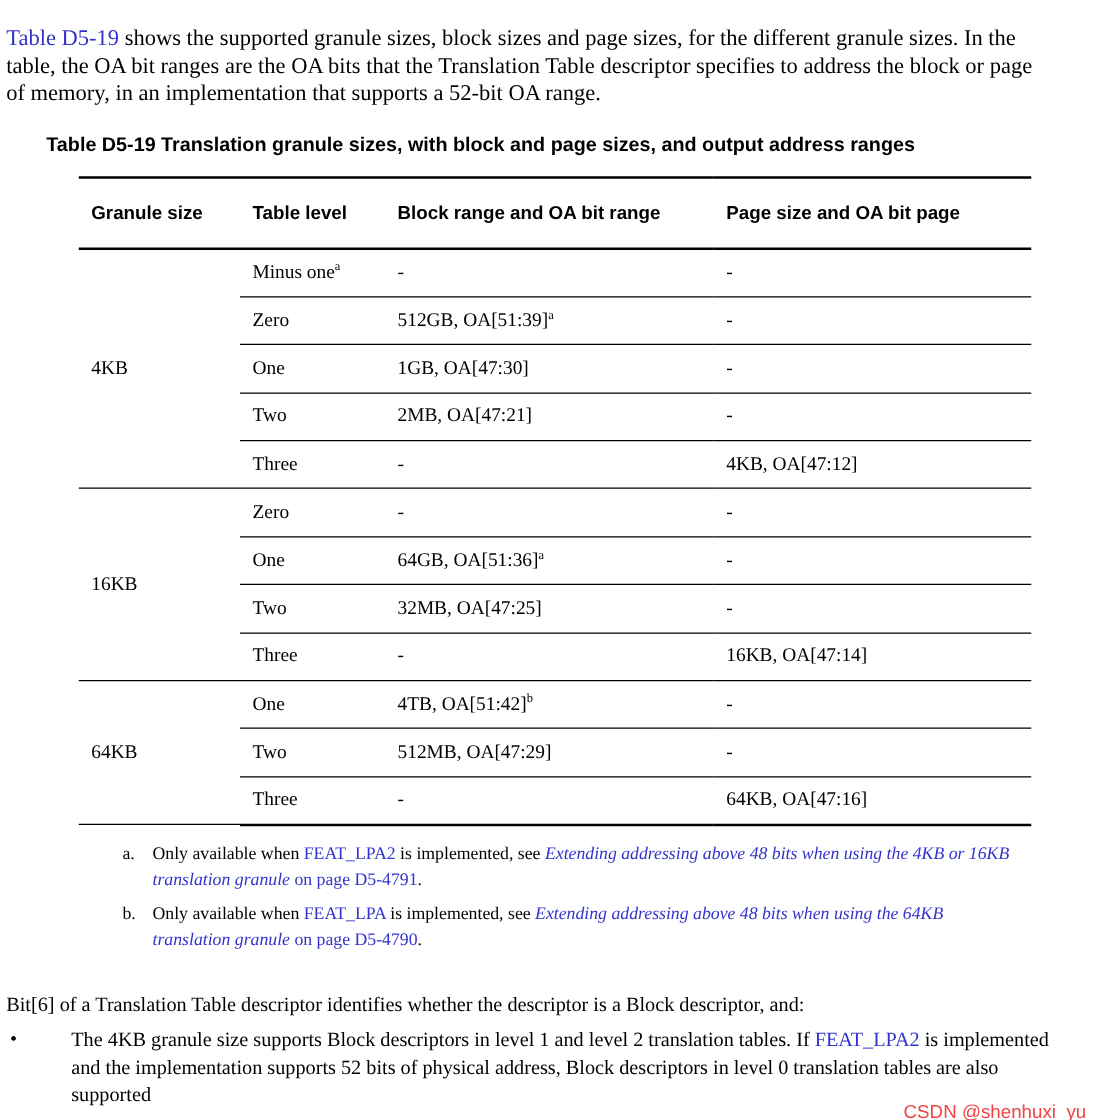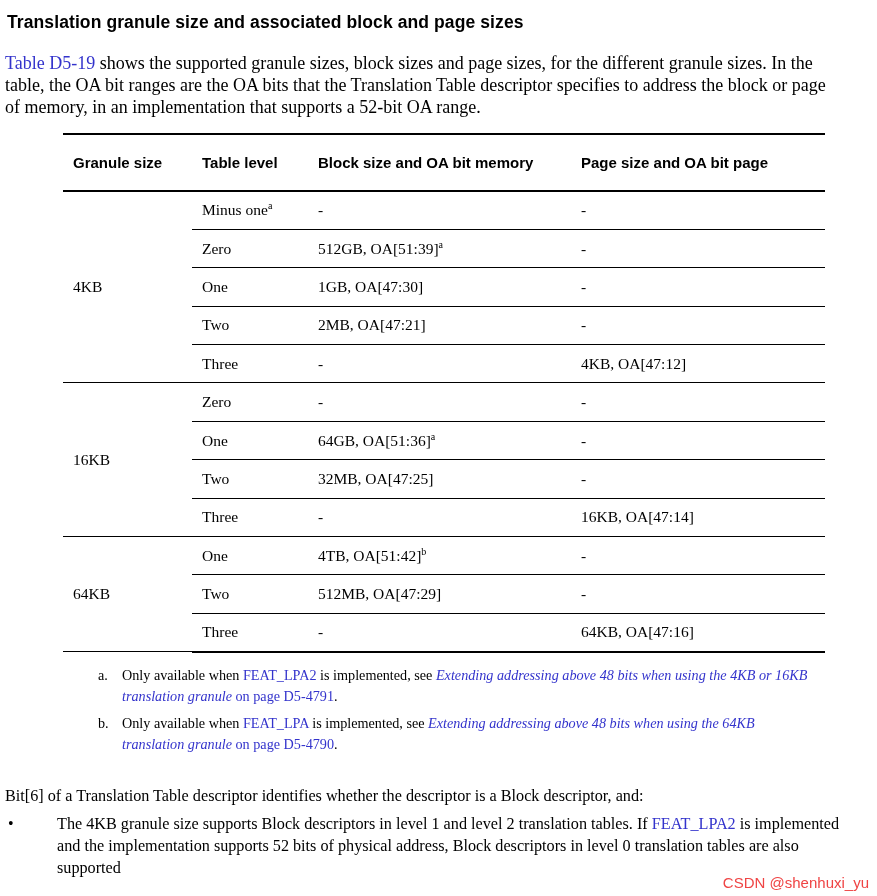--- a/index.html
+++ b/index.html
@@ -87,37 +87,37 @@
     font-family: "Liberation Sans", sans-serif;
     font-size: 15px;
     color: #ef4444;
   }
 </style>
 </head>
 <body>
 
 <div class="page">
 
-  <h1 class="title">Translation granule size and associated block and page sizes</h1>
 
   <p class="intro"><a class="seg link" href="#">Table D5-19</a><span class="seg plain"> shows the supported granule sizes, block sizes and page sizes, for the different granule sizes. In the table, the OA bit ranges are the OA bits that the Translation Table descriptor specifies to address the block or page of memory, in an implementation that supports a 52-bit OA range.</span></p>
 
+  <div class="caption">Table D5-19 Translation granule sizes, with block and page sizes, and output address ranges</div>
 
   <table class="granule-table">
     <colgroup>
       <col style="width:129px">
         <col style="width:116px">
         <col style="width:263px">
         <col style="width:254px">
     </colgroup>
     <thead>
       <tr id="header-row">
           <th>Granule size</th>
           <th>Table level</th>
-          <th>Block size and OA bit memory</th>
+          <th>Block range and OA bit range</th>
           <th>Page size and OA bit page</th>
         </tr>
     </thead>
     <tbody id="table-body">
         <tr>
           <td rowspan="5" class="granule-cell">4KB</td>
           <td>Minus one<sup class="fn-ref">a</sup></td>
           <td>-</td>
           <td>-</td>
         </tr>

